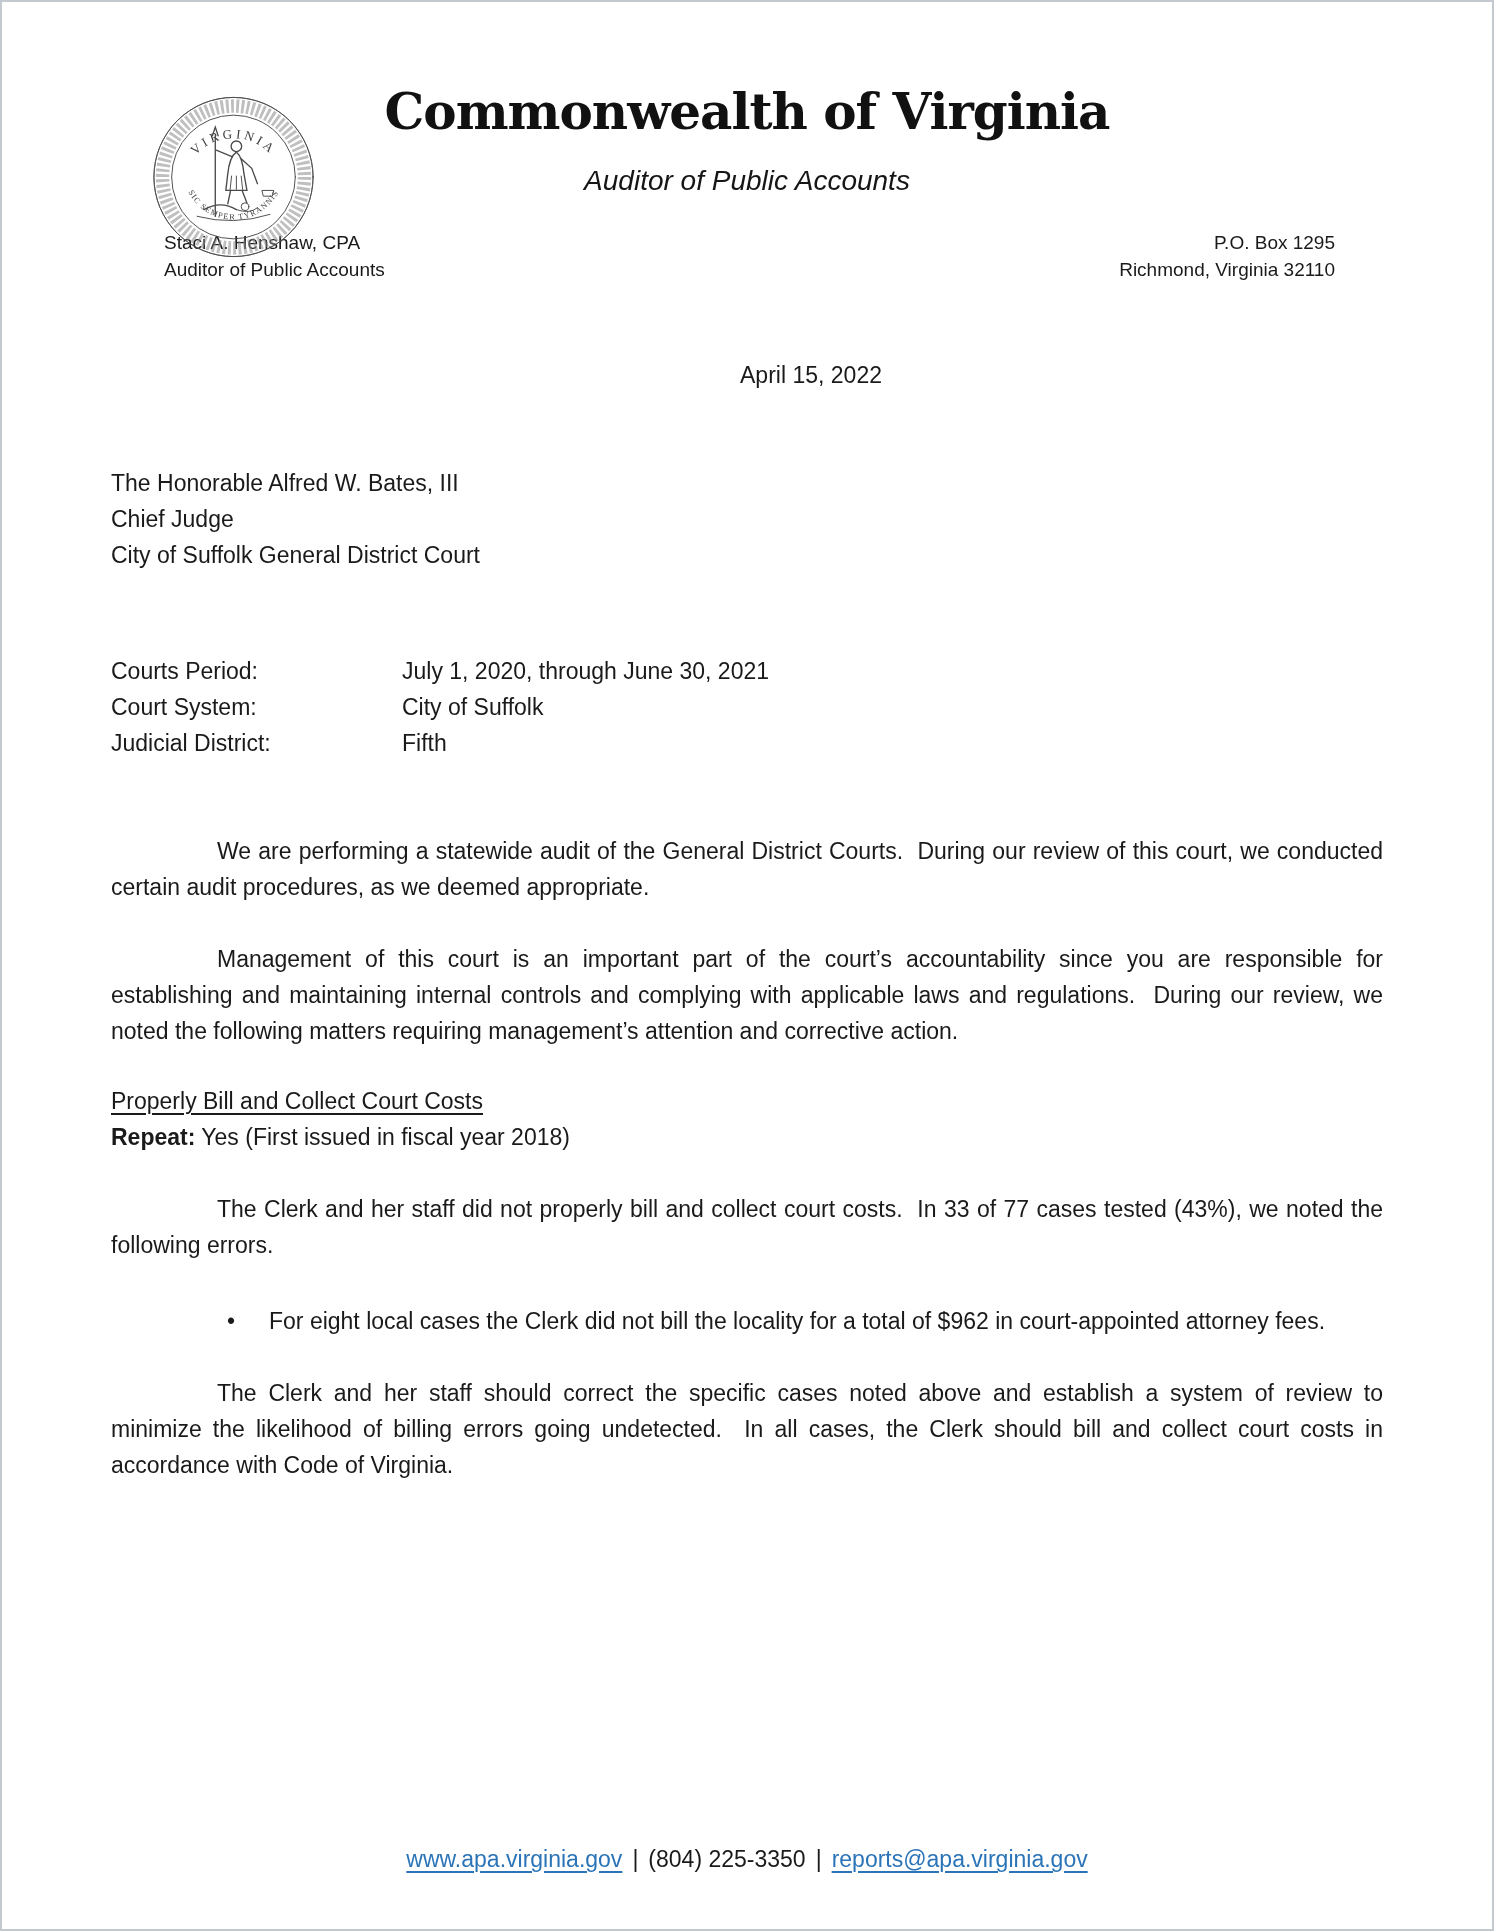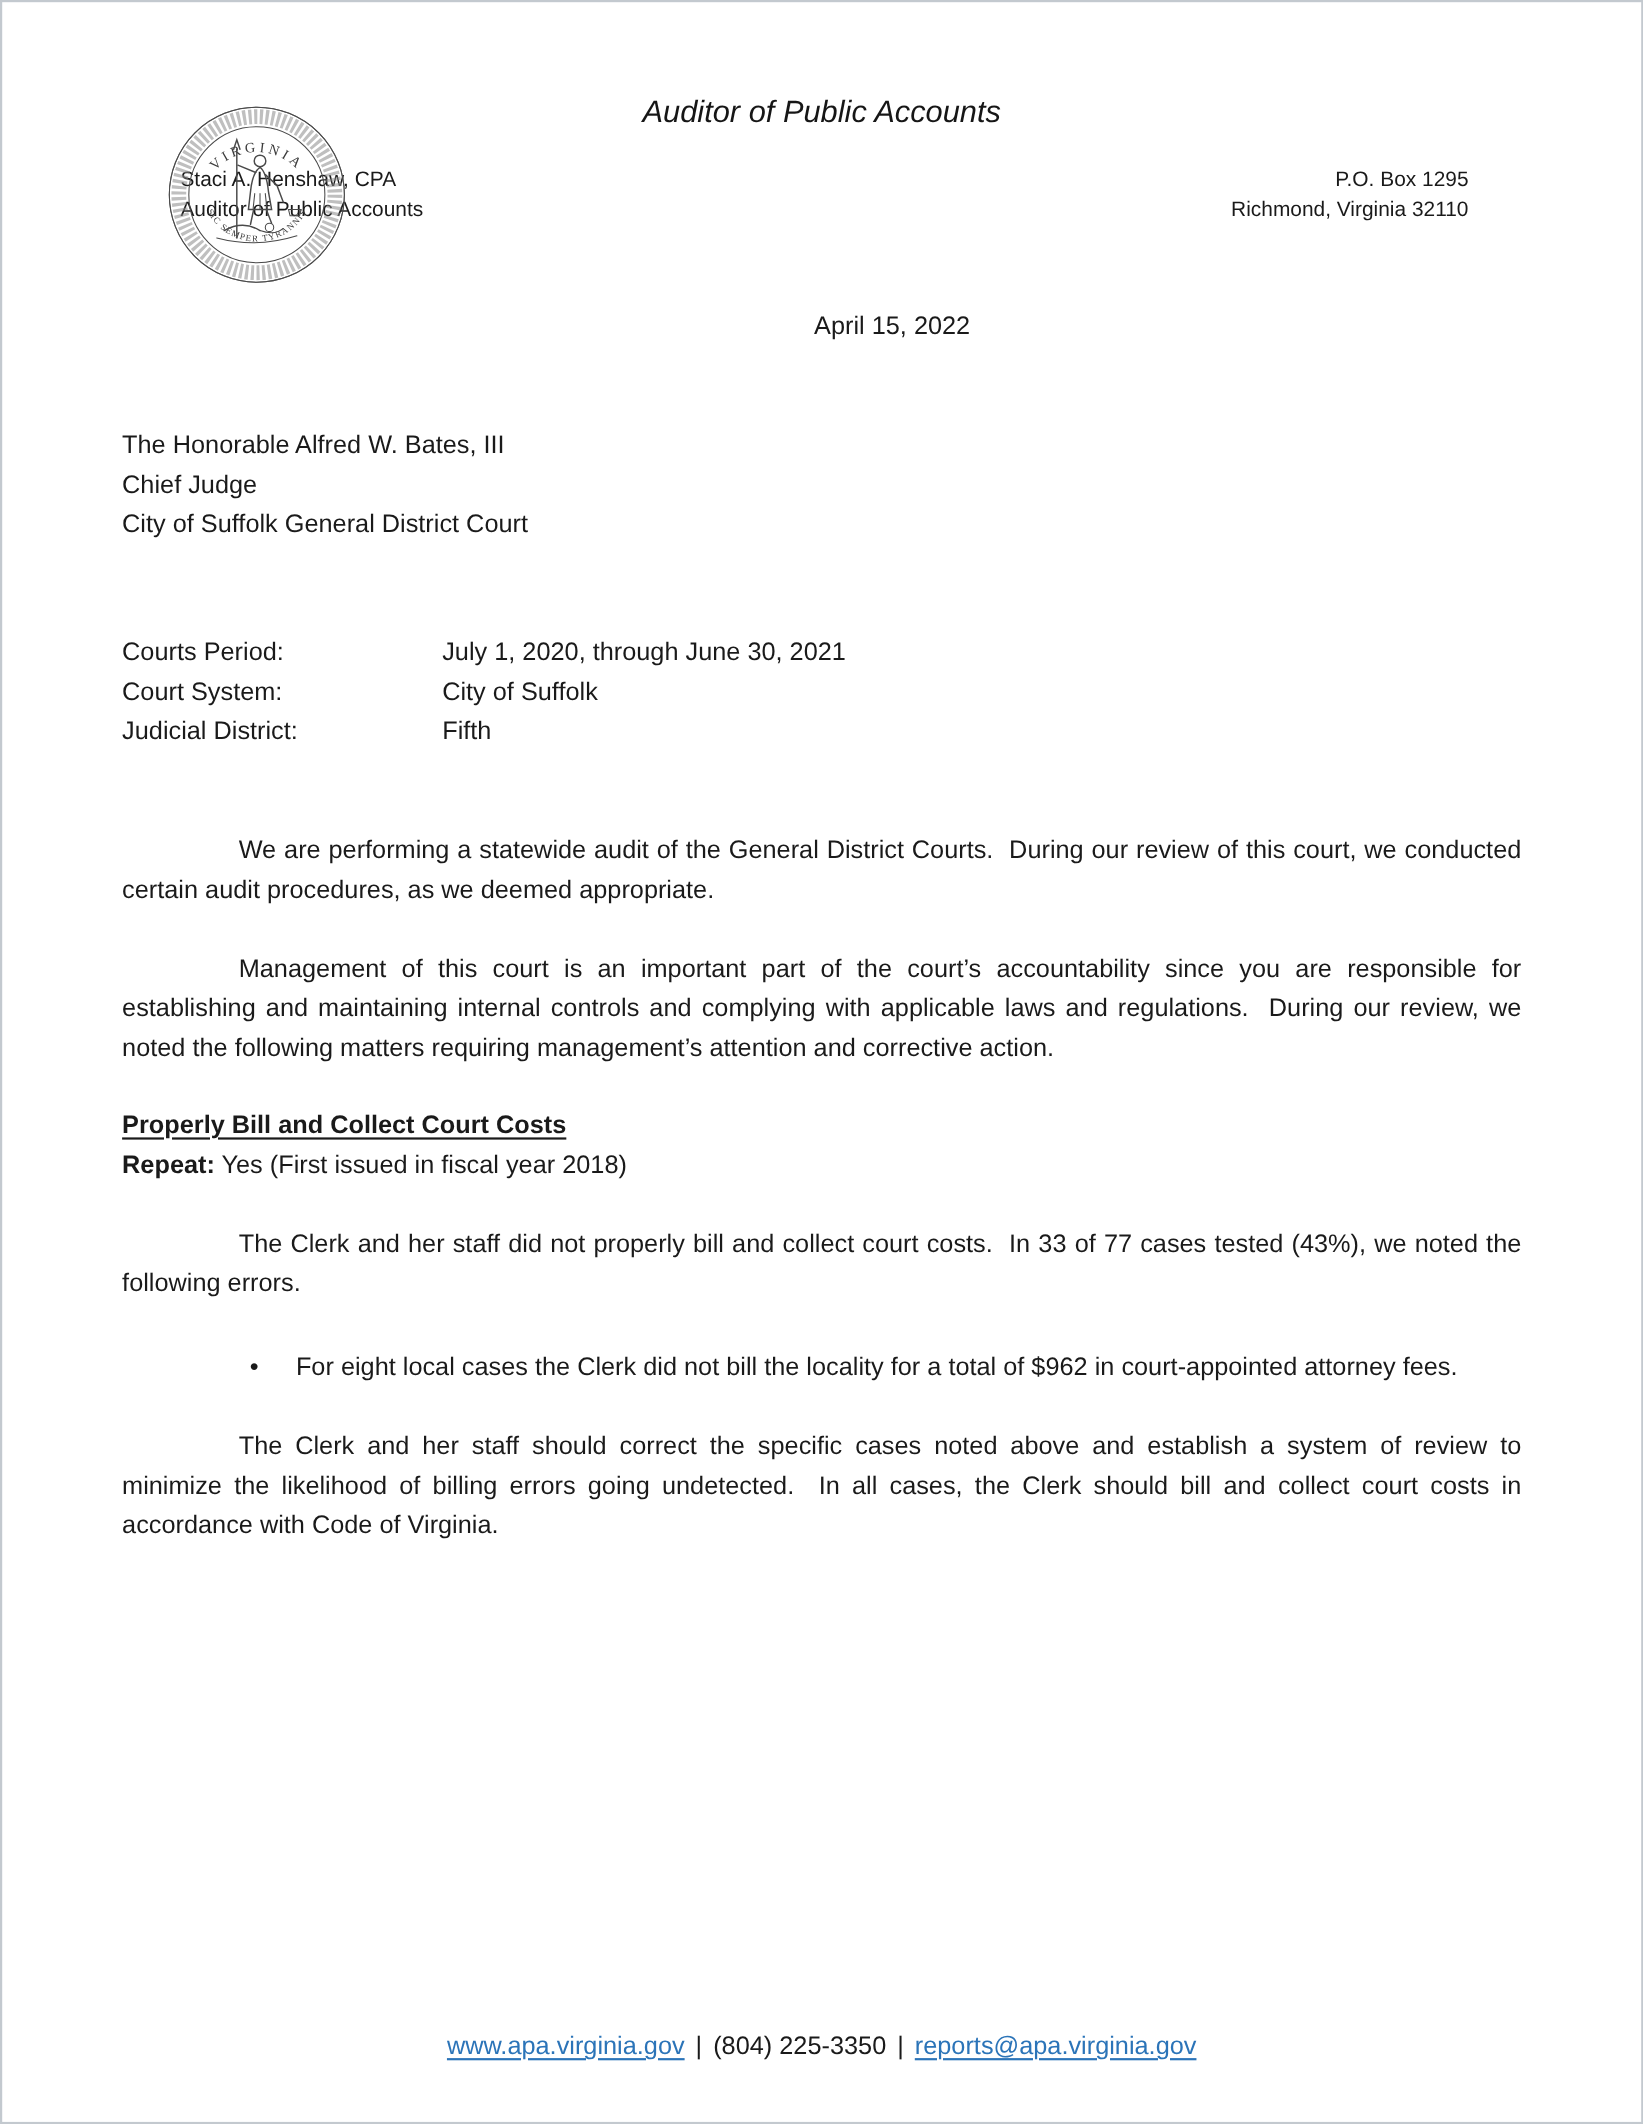--- a/index.html
+++ b/index.html
@@ -85,21 +85,21 @@
     margin: 36px 0 0 0;
     font-size: 23px;
     line-height: 36px;
     text-align: justify;
     text-indent: 106px;
   }
   .para.first { margin-top: 72px; }
 
   .finding-head { margin-top: 34px; font-size: 23px; line-height: 36px; }
   .finding-title {
-    font-weight: 700;
+    font-weight: 400;
     text-decoration: underline;
     text-decoration-thickness: 2px;
     text-underline-offset: 4px;
   }
   .repeat-line { font-size: 23px; line-height: 36px; }
   .repeat-label { font-weight: 700; }
 
   ul.findings {
     margin: 40px 0 0 0;
     padding: 0 0 0 158px;
@@ -184,20 +184,21 @@
           <circle class="ln thin" cx="97" cy="116" r="4"></circle>
           <path class="ln thin" d="M 88,119 Q 102,124 110,117"></path>
           <path class="ln thin" d="M 47,126 Q 85,136 123,124"></path>
 
           <path class="ln thin" d="M 115,99 h 12 l -1.5,6 h -9 Z"></path>
         </g>
       </svg>
     </div>
 
     <div class="title-block">
+      <div class="lh-title">Commonwealth of Virginia</div>
       <div class="lh-subtitle">Auditor of Public Accounts</div>
     </div>
 
     <div class="contact-row">
       <div class="contact-left">
         <div>Staci A. Henshaw, CPA</div>
         <div>Auditor of Public Accounts</div>
       </div>
       <div class="contact-right">
         <div>P.O. Box 1295</div>

